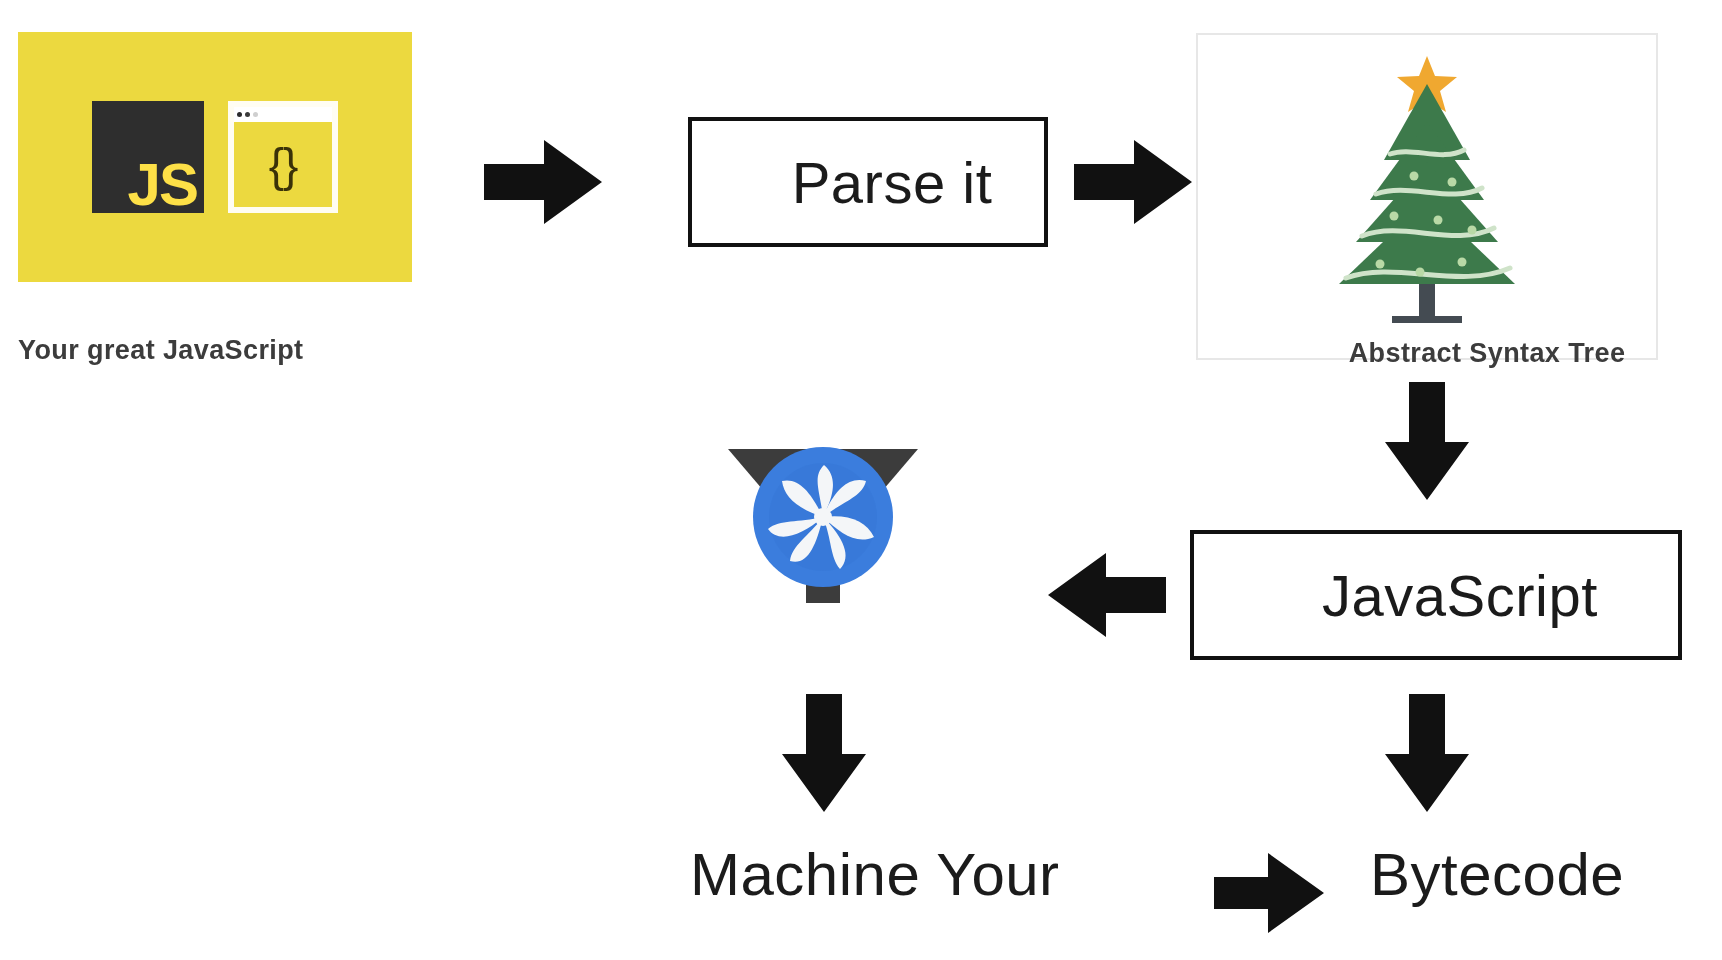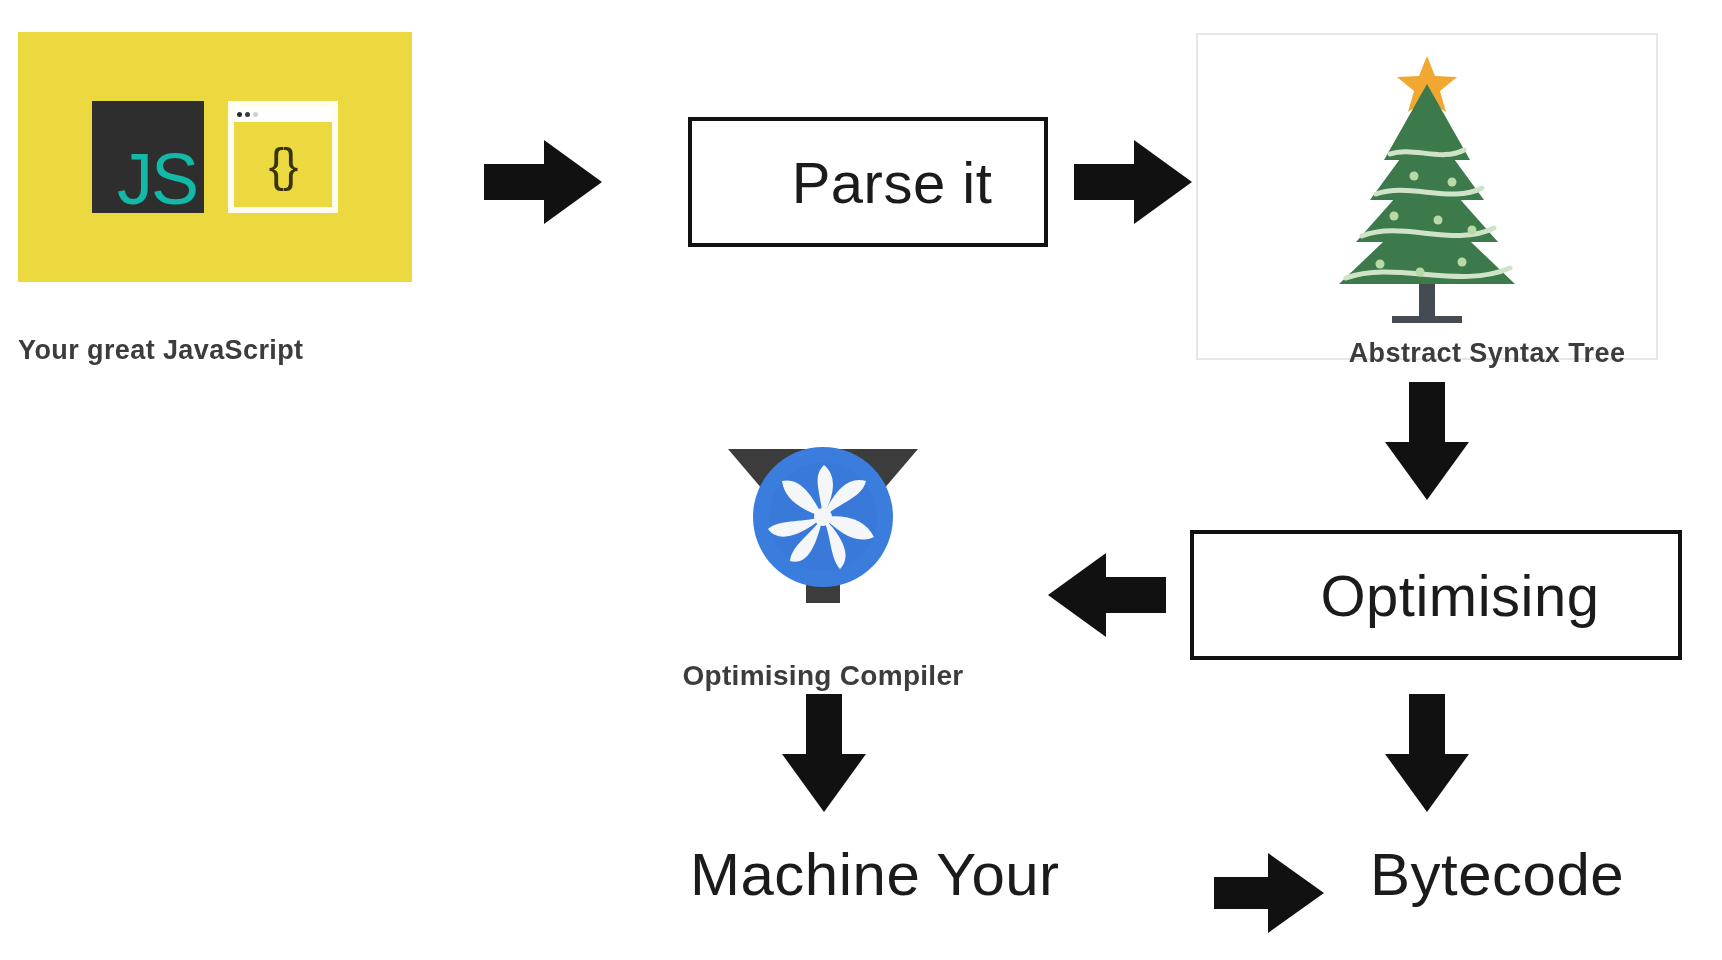--- a/index.html
+++ b/index.html
@@ -16,21 +16,21 @@
   .js-tile{
     position:absolute;left:18px;top:32px;width:394px;height:250px;
     background:#ecd93f;
     display:flex;align-items:center;justify-content:center;gap:24px;
   }
   .js-square{
     position:relative;width:112px;height:112px;background:#2e2e2e;
   }
   .js-square .js-text{
     position:absolute;right:7px;bottom:-2px;
-    color:#14b8a6;font-weight:normal;font-size:72px;line-height:1;
+    color:#fde047;font-weight:bold;font-size:60px;line-height:1;
     font-family:"Liberation Sans", sans-serif;letter-spacing:-2px;
   }
   .js-window{
     width:110px;height:112px;background:#fffdf2;
     border:6px solid #fffdf2;box-sizing:border-box;
     display:flex;flex-direction:column;
   }
   .js-window .titlebar{
     height:15px;background:#ffffff;display:flex;align-items:center;gap:3px;padding-left:3px;
   }
@@ -160,21 +160,21 @@
       <rect x="90" y="266" width="70" height="7" fill="#444b52"></rect>
     </svg>
   </div>
   <div class="caption-ast">Abstract Syntax Tree</div>
 
   <svg class="arrow" style="left:1375px;top:378px;" width="104" height="130" viewBox="0 0 104 130">
     <path d="M34 4 L70 4 L70 64 L94 64 L52 122 L10 64 L34 64 Z" fill="#111"></path>
   </svg>
 
   <div class="hand-box" id="box-interp">
-    <span class="lbl">Optimising</span>
+    <span class="lbl">JavaScript</span>
   </div>
 
   <svg class="arrow" style="left:1040px;top:543px;" width="130" height="104" viewBox="0 0 130 104">
     <path d="M126 34 L66 34 L66 10 L8 52 L66 94 L66 70 L126 70 Z" fill="#111"></path>
   </svg>
 
   <div class="compiler-wrap">
     <svg width="270" height="180" viewBox="0 0 270 180">
 
       <polygon points="40,14 230,14 160,96 110,96" fill="#3c3c3c"></polygon>
@@ -188,21 +188,20 @@
         <path d="M135 82 C156 66 174 62 178 46 C160 41 146 56 135 82 Z"></path>
         <path d="M135 82 C161 79 178 86 186 102 C168 110 152 98 135 82 Z"></path>
         <path d="M135 82 C144 105 142 122 152 134 C164 122 156 103 135 82 Z"></path>
         <path d="M135 82 C120 102 104 110 102 126 C119 131 128 112 135 82 Z"></path>
         <path d="M135 82 C110 88 92 84 80 94 C90 108 112 102 135 82 Z"></path>
         <path d="M135 82 C110 74 96 62 94 46 C112 42 124 60 135 82 Z"></path>
         <circle cx="135" cy="82" r="9"></circle>
       </g>
     </svg>
   </div>
-  <div class="caption-compiler">Optimising Compiler</div>
 
   <svg class="arrow" style="left:772px;top:690px;" width="104" height="130" viewBox="0 0 104 130">
     <path d="M34 4 L70 4 L70 64 L94 64 L52 122 L10 64 L34 64 Z" fill="#111"></path>
   </svg>
 
   <svg class="arrow" style="left:1375px;top:690px;" width="104" height="130" viewBox="0 0 104 130">
     <path d="M34 4 L70 4 L70 64 L94 64 L52 122 L10 64 L34 64 Z" fill="#111"></path>
   </svg>
 
   <div class="bottom-text" id="txt-machine">Machine Your</div>

